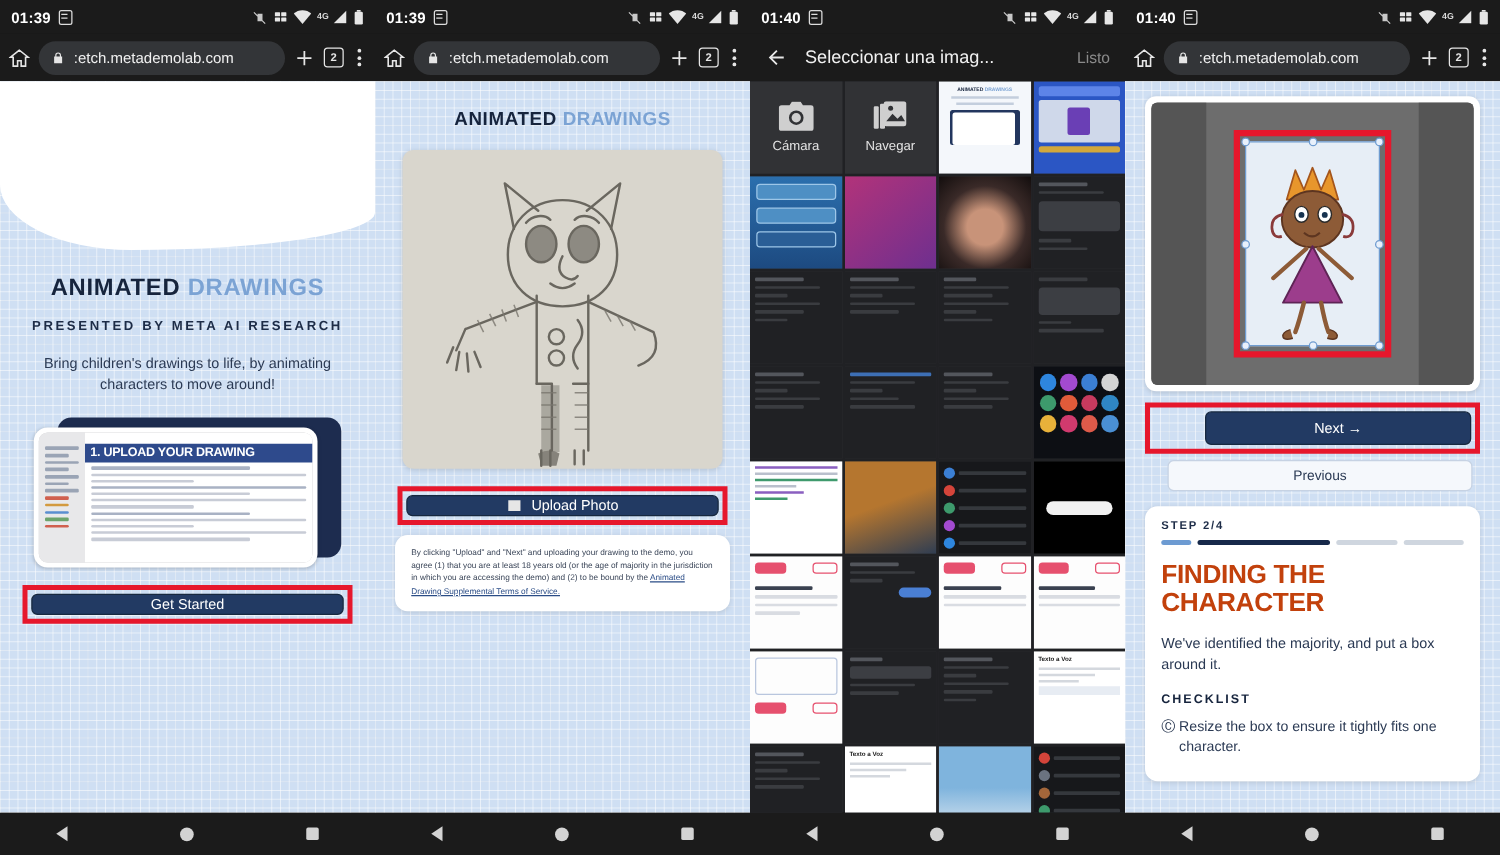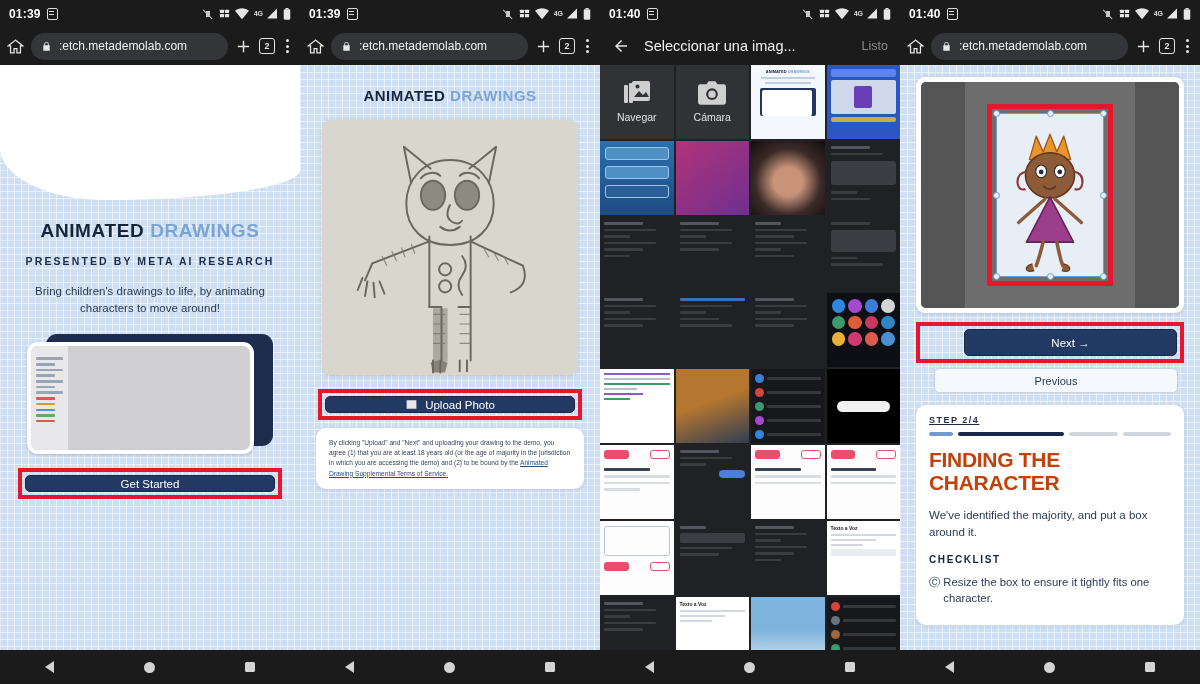--- a/index.html
+++ b/index.html
@@ -70,21 +70,21 @@
   .btn-outline{ background:#f5f8fc; color:#2b3a54; font-size:11px; border-radius:5px; height:25px;
       display:flex; align-items:center; justify-content:center; border:1px solid #c6d2e3;margin-left:12px; }
 
   
   .draw-card{ position:relative; z-index:3; margin:16px 22px 0; height:255px; background:#d9d6cd; border-radius:9px; box-shadow:0 1px 4px rgba(0,0,0,.13); overflow:hidden; }
 
   
   .card{ position:relative; z-index:3; background:#fff; border-radius:10px; margin:0 16px; padding:10px 13px; box-shadow:0 1px 4px rgba(0,0,0,.10); }
   .disclaimer{ font-size:6.6px; line-height:1.55; color:#3a4558; }
   .disclaimer a{ color:#2a4c86; text-decoration:underline; }
-  .step-label{ font-size:9px; font-weight:bold; letter-spacing:1.5px; color:#1d2c47;text-decoration:underline; }
+  .step-label{ font-size:9px; font-weight:bold; letter-spacing:1.5px; color:#1d2c47; }
   .bars{ display:flex; gap:5px; margin:7px 0 12px; }
   .bars i{ height:3.5px; border-radius:2px; background:#cfd6df; flex:1; }
   .bars i.done{ background:#6d9bd2; flex:.5; }
   .bars i.cur{ background:#17294a; flex:2.2; }
   .bars i.cur1{ background:#17294a; flex:2.6; }
   .step-title{ font-size:21px; font-weight:bold; color:#c2410c; line-height:1.12; letter-spacing:-.3px; }
   .step-body{ font-size:11.5px; color:#2b3a54; line-height:1.5; margin-top:12px; }
   .step-body b{ color:#101b2e; }
   .check-h{ font-size:10px; font-weight:bold; letter-spacing:1.6px; color:#16243d; margin-top:13px; }
   .check-item{ font-size:11.3px; color:#2b3a54; line-height:1.45; margin-top:9px; display:flex; gap:3px; }
@@ -233,20 +233,35 @@
                 <b class="s"></b>
                 <b></b>
                 <b class="s"></b>
                 <b></b>
               <b class="c1 s"></b>
                 <b class="c2 s"></b>
                 <b class="c3 s"></b>
                 <b class="c4 s"></b>
                 <b class="c1 s"></b>
             </div>
+            <div class="ms-main">
+              <div class="ms-banner">1. UPLOAD YOUR DRAWING</div>
+              <div class="ms-row a w70"></div>
+                <div class="ms-row"></div>
+                <div class="ms-row w45"></div>
+              <div class="ms-row a"></div>
+                <div class="ms-row w70"></div>
+                <div class="ms-row"></div>
+              <div class="ms-row w45"></div>
+                <div class="ms-row a w70"></div>
+                <div class="ms-row"></div>
+              <div class="ms-row w45"></div>
+                <div class="ms-row"></div>
+                <div class="ms-row w70"></div>
+            </div>
           </div>
         </div>
       </div>
 
       <div class="redbox" style="position:relative;z-index:3;margin:14px 18px 0;">
         <div class="btn-primary">Get Started</div>
       </div>
     </div>
 
     <div class="navbar">
@@ -408,36 +423,36 @@
       <svg class="ic" width="18" height="18" viewBox="0 0 24 24">
           <path d="M20 11H7.8l5.6-5.6L12 4l-8 8 8 8 1.4-1.4L7.8 13H20v-2z"></path>
         </svg>
       <span class="pk-title">Seleccionar una imag...</span>
       <span class="pk-done">Listo</span>
     </div>
 
     <div class="picker-body">
       <div class="pk-grid">
         <div class="pk-action">
+          <svg width="28" height="24" viewBox="0 0 24 20" fill="#cfcfcf">
+              <path d="M9 0h6l1.6 2.4H22a2 2 0 012 2V18a2 2 0 01-2 2H2a2 2 0 01-2-2V4.4a2 2 0 012-2h5.4L9 0z"></path>
+              <circle cx="12" cy="11" r="5" fill="#313235"></circle>
+              <circle cx="12" cy="11" r="3.2" fill="#cfcfcf"></circle>
+            </svg>
+          <span>Cámara</span>
+        </div>
+        <div class="pk-action">
           <svg width="28" height="24" viewBox="0 0 26 24" fill="#cfcfcf">
               <rect x="0" y="4" width="4" height="18" rx="1"></rect>
               <rect x="5" y="2" width="4" height="20" rx="1"></rect>
               <rect x="8" y="0" width="18" height="20" rx="2"></rect>
               <path d="M10 16l5-6 4 4 3-3 3 5H10z" fill="#313235"></path>
               <circle cx="13.5" cy="5.5" r="2" fill="#313235"></circle>
             </svg>
           <span>Navegar</span>
-        </div>
-        <div class="pk-action">
-          <svg width="28" height="24" viewBox="0 0 24 20" fill="#cfcfcf">
-              <path d="M9 0h6l1.6 2.4H22a2 2 0 012 2V18a2 2 0 01-2 2H2a2 2 0 01-2-2V4.4a2 2 0 012-2h5.4L9 0z"></path>
-              <circle cx="12" cy="11" r="5" fill="#313235"></circle>
-              <circle cx="12" cy="11" r="3.2" fill="#cfcfcf"></circle>
-            </svg>
-          <span>Cámara</span>
         </div>
 
         <div class="pk-cell">
             <div class="thumb-fill t-ad">
               <div class="hd"><span>ANIMATED</span> <em>DRAWINGS</em></div>
               <div class="sub"></div>
               <div class="sub" style="margin:3px 10px"></div>
               <div class="tab"></div>
             </div>
           </div>

